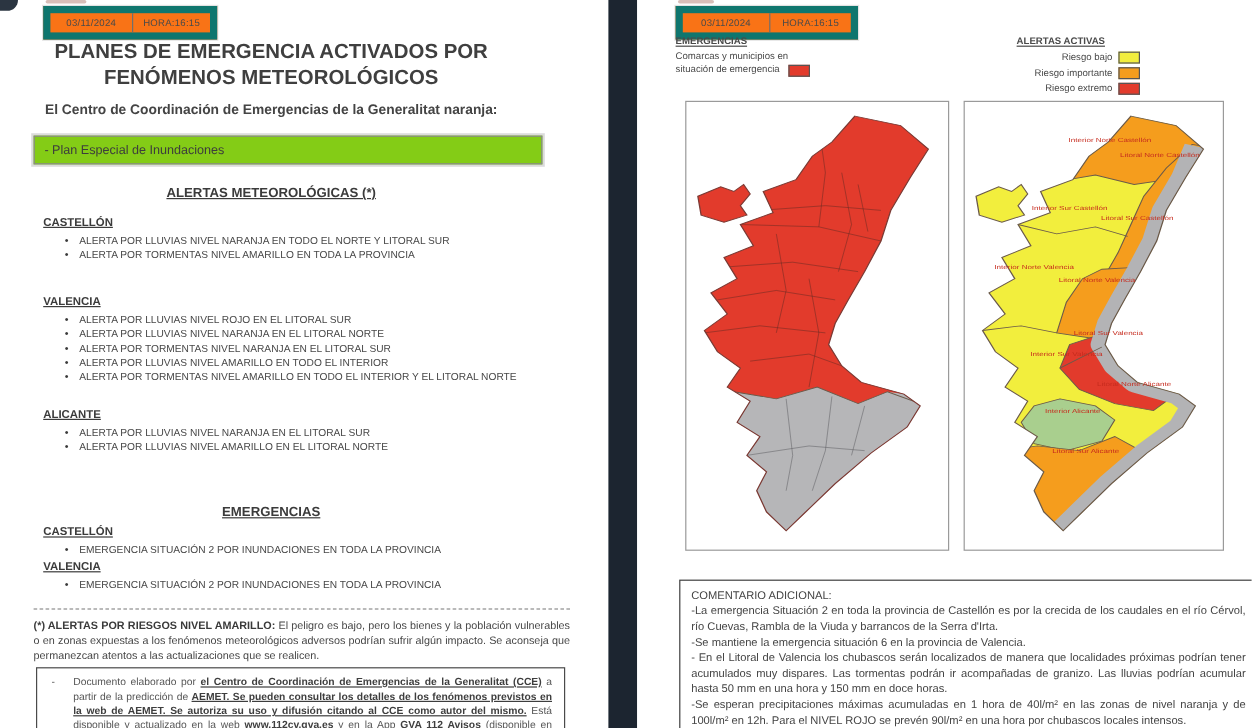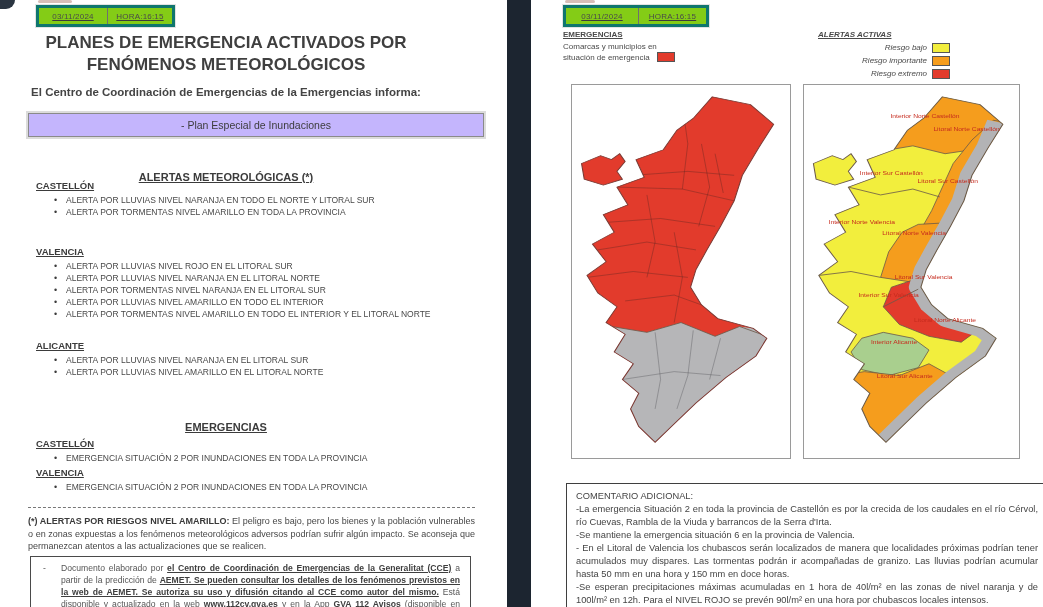--- a/index.html
+++ b/index.html
@@ -10,45 +10,45 @@
     color:#3c3c3c;
   }
   .page{position:absolute;top:0;height:607px;background:#fff;}
   #page-left{left:0;width:507px;}
   #page-right{left:531px;width:512px;}
   .divider{position:absolute;top:0;left:507px;width:24px;height:607px;background:#1c2530;}
   .corner-artifact{position:absolute;left:0;top:0;width:15px;height:9px;background:#2b3541;border-radius:0 0 12px 0;}
   .smudge{position:absolute;height:3px;background:#c7a29a;opacity:.7;border-radius:2px;}
 
   
-  .datebox{position:absolute;display:flex;border:3px solid #0f766e;background:#84cc16;height:16px;box-shadow:0 0 0 1px #e3e3e3;text-decoration:underline;}
+  .datebox{position:absolute;display:flex;border:6px solid #0f766e;background:#f97316;height:16px;box-shadow:0 0 0 1px #e3e3e3;}
   .datebox .cell{display:flex;align-items:center;justify-content:center;font-size:8px;letter-spacing:.2px;color:#4a4a4a;}
   .datebox .cell:first-child{border-right:1px solid #6f6f6f;}
 
   
   .title{position:absolute;left:0;right:55px;top:32px;text-align:center;font-size:17px;font-weight:bold;line-height:22px;color:#3f3f3f;}
   .subtitle{position:absolute;left:0;right:55px;top:86px;text-align:center;font-size:11.5px;font-weight:bold;color:#444;}
-  .planbox{position:absolute;left:28px;top:113px;width:406px;border:1px solid #8a8a8a;box-shadow:0 0 0 2px #dcdcdc;padding:5px 24px;font-size:10.5px;color:#3d3d3d;background:#c4b5fd;text-align:center;}
+  .planbox{position:absolute;left:28px;top:113px;width:406px;border:1px solid #8a8a8a;box-shadow:0 0 0 2px #dcdcdc;padding:5px 8px;font-size:10.5px;color:#3d3d3d;background:#84cc16;}
   .sec-head{position:absolute;left:0;right:55px;text-align:center;font-size:11px;font-weight:bold;text-decoration:underline;color:#3b3b3b;}
   .groups{position:absolute;left:36px;right:60px;}
   .prov{font-size:9.5px;font-weight:bold;text-decoration:underline;color:#3b3b3b;margin:0 0 3px 0;}
   ul.blist{margin:0 0 11px 0;padding:0 0 0 18px;list-style:none;}
   ul.blist li{font-size:8.5px;line-height:12px;color:#484848;position:relative;padding-left:12px;}
   ul.blist li::before{content:"•";position:absolute;left:0;top:0;font-size:9px;color:#3b3b3b;}
   .dashline{position:absolute;left:28px;right:32px;top:507px;border-top:1.5px dashed #777;}
   .footnote{position:absolute;left:28px;right:32px;top:515px;font-size:9px;line-height:12.5px;text-align:justify;color:#474747;}
   .footnote b{color:#3a3a3a;}
   .sourcebox{position:absolute;left:30px;right:36px;top:556px;height:60px;border:1.5px solid #4a4a4a;padding:5px 10px 4px 30px;font-size:8.6px;line-height:12px;text-align:justify;color:#555;overflow:hidden;}
   .sourcebox::before{content:"-";position:absolute;left:12px;top:5px;color:#555;}
   .sourcebox b{color:#3e3e3e;text-decoration:underline;}
 
   
   .legend-head{font-size:8px;font-weight:bold;text-decoration:underline;color:#4a4a4a;}
   .legend-em{position:absolute;left:32px;top:29px;width:180px;font-size:8px;line-height:11.5px;color:#4a4a4a;}
-  .legend-al{position:absolute;left:287px;top:29px;width:132px;text-align:left;font-size:8px;line-height:12px;color:#4a4a4a;font-style:italic;}
+  .legend-al{position:absolute;left:287px;top:29px;width:132px;text-align:center;font-size:8px;line-height:12px;color:#4a4a4a;}
   .lrow{display:flex;align-items:center;justify-content:flex-end;gap:5px;margin-top:1px;}
   .swatch{display:inline-block;width:16px;height:8px;border:1px solid #555;}
   .mapbox{position:absolute;top:84px;height:373px;border:1px solid #9a9a9a;background:#fff;}
   #mapbox-left{left:40px;width:218px;}
   #mapbox-right{left:272px;width:215px;}
   .mapbox svg{width:100%;height:100%;display:block;}
   .commentbox{position:absolute;left:35px;top:483px;width:462px;height:140px;border:1.5px solid #3f3f3f;padding:6px 9px;font-size:9.3px;line-height:13px;color:#444;text-align:justify;}
   .commentbox p{margin:0;}
   .zone-border{fill:none;stroke:#6b5a4a;stroke-width:0.7;}
   .comarca{fill:none;stroke:rgba(90,40,35,.55);stroke-width:0.6;}
@@ -64,25 +64,25 @@
 
   <div class="datebox" style="left:36px;top:5px;width:133px;">
     <div class="cell" style="width:68px;">03/11/2024</div>
     <div class="cell" style="flex:1;">HORA:16:15</div>
   </div>
 
   <div class="title">
     <div>PLANES DE EMERGENCIA ACTIVADOS POR</div>
     <div>FENÓMENOS METEOROLÓGICOS</div>
   </div>
-  <div class="subtitle">El Centro de Coordinación de Emergencias de la Emergencias informa:</div>
+  <div class="subtitle">El Centro de Coordinación de Emergencias de la Generalitat naranja:</div>
 
   <div class="planbox">- Plan Especial de Inundaciones</div>
 
-  <div class="sec-head" style="top:155px;margin-top:16px;">ALERTAS METEOROLÓGICAS (*)</div>
+  <div class="sec-head" style="top:155px;">ALERTAS METEOROLÓGICAS (*)</div>
 
   <div class="groups" style="top:180px;">
     <div class="prov">CASTELLÓN</div>
     <ul class="blist">
       <li>ALERTA POR LLUVIAS NIVEL NARANJA EN TODO EL NORTE Y LITORAL SUR</li>
       <li>ALERTA POR TORMENTAS NIVEL AMARILLO EN TODA LA PROVINCIA</li>
     </ul>
     <div style="height:17px;"></div>
     <div class="prov">VALENCIA</div>
     <ul class="blist">
@@ -128,21 +128,21 @@
   <div class="smudge" style="left:34px;top:0;width:30px;"></div>
 
   <div class="datebox" style="left:32px;top:5px;width:140px;">
     <div class="cell" style="width:72px;">03/11/2024</div>
     <div class="cell" style="flex:1;">HORA:16:15</div>
   </div>
 
   <div class="legend-em">
     <div class="legend-head">EMERGENCIAS</div>
     <div>Comarcas y municipios en</div>
-    <div style="display:flex;align-items:flex-start;gap:7px;">
+    <div style="display:flex;align-items:flex-end;gap:7px;">
       <span>situación de emergencia</span>
       <span class="swatch" style="background: rgb(226, 59, 44);"></span>
     </div>
   </div>
 
   <div class="legend-al">
     <div class="legend-head">ALERTAS ACTIVAS</div>
     <div class="lrow">
       <span>Riesgo bajo</span>
       <span class="swatch" style="background: rgb(242, 238, 61);"></span>

